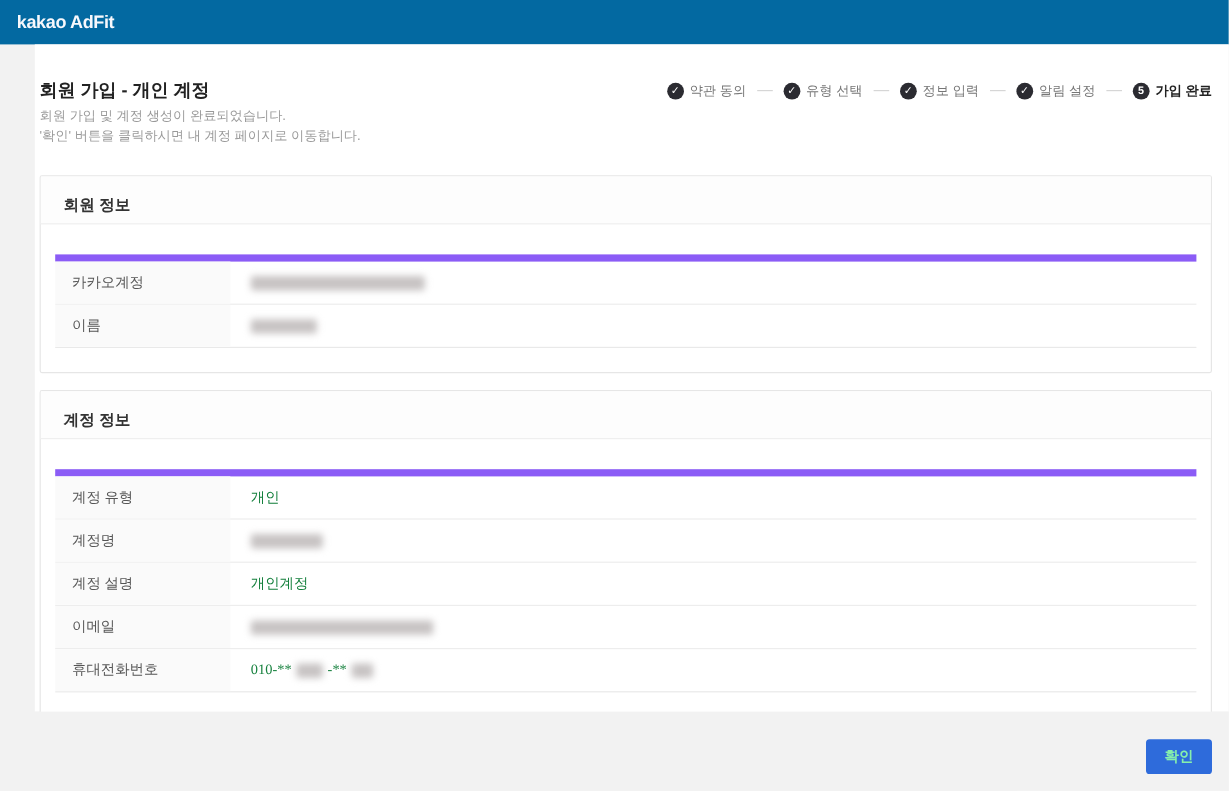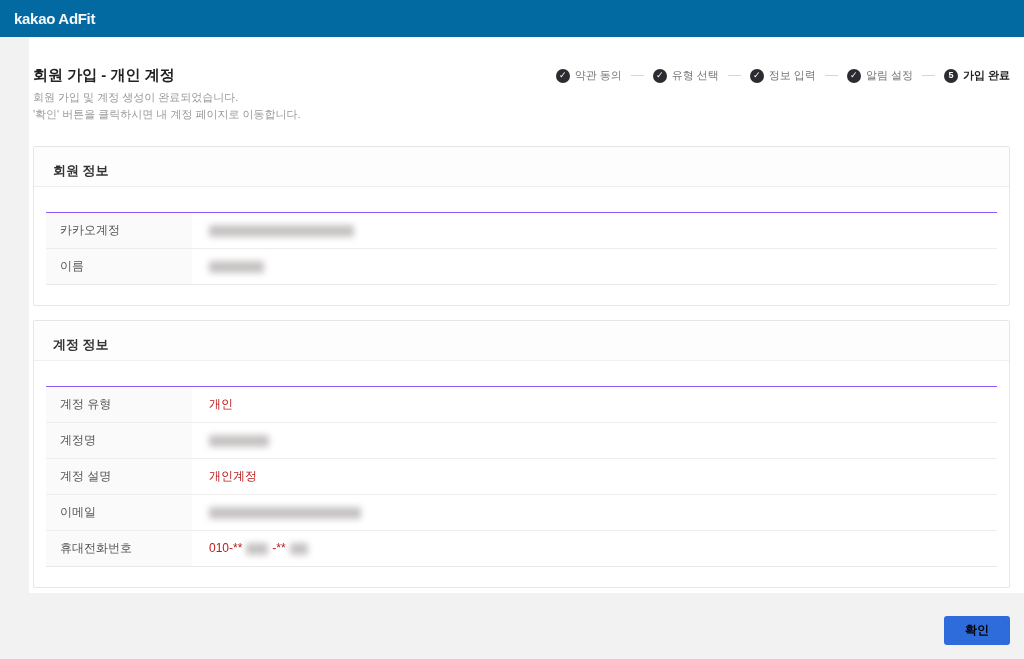--- a/index.html
+++ b/index.html
@@ -53,43 +53,43 @@
   .card { border: 1px solid #e6e6e6; border-radius: 2px; background: #fff; }
   .card-1 { margin-top: 23px; }
   .card-2 { margin-top: 14px; }
   .card-header {
     padding: 15px 19px 6px;
     font-size: 13px; font-weight: bold; color: #333;
     border-bottom: 1px solid #efefef;
     background: #fdfdfd;
   }
   .card-body { padding: 25px 12px 20px; }
-  .tbl { border-top: 1px solid #8b5cf6; border-bottom: 1px solid #e9e9e9; }
+  .tbl { border-top: 6px solid #8b5cf6; border-bottom: 1px solid #e9e9e9; font-family: Liberation Serif, serif; }
   .row { display: flex; border-top: 1px solid #ededed; }
   .row:first-child { border-top: none; }
   .row-label {
     width: 146px; flex: 0 0 146px;
     background: #fafafa;
     padding: 11px 4px 11px 14px;
     font-size: 12px; color: #555; line-height: 13px;
   }
   .row-value {
     flex: 1;
     padding: 11px 8px 11px 17px;
-    font-size: 12px; color: #b91c1c; line-height: 13px;
+    font-size: 12px; color: #15803d; line-height: 13px;
     display: flex; align-items: center; gap: 4px;
   }
   .blur-blob { height: 12px; background: #c7c3c3; border-radius: 2px; filter: blur(3px); flex: 0 0 auto; }
 
   
   .footer { position: absolute; left: 0; right: 0; top: 593px; bottom: 0; background: #f2f2f2; }
   .confirm-btn {
     position: absolute; right: 14px; top: 23px;
-    width: 66px; height: 29px;
-    background: #2e6bdb; color: #000000;
+    width: 55px; height: 29px;
+    background: #2e6bdb; color: #86efac;
     border: none; border-radius: 3px;
     font-size: 12px; font-weight: bold;
     font-family: "Liberation Sans", "DejaVu Sans", sans-serif;
     cursor: pointer;
   }
 </style>
 </head>
 <body>
 
 <div class="navbar">

